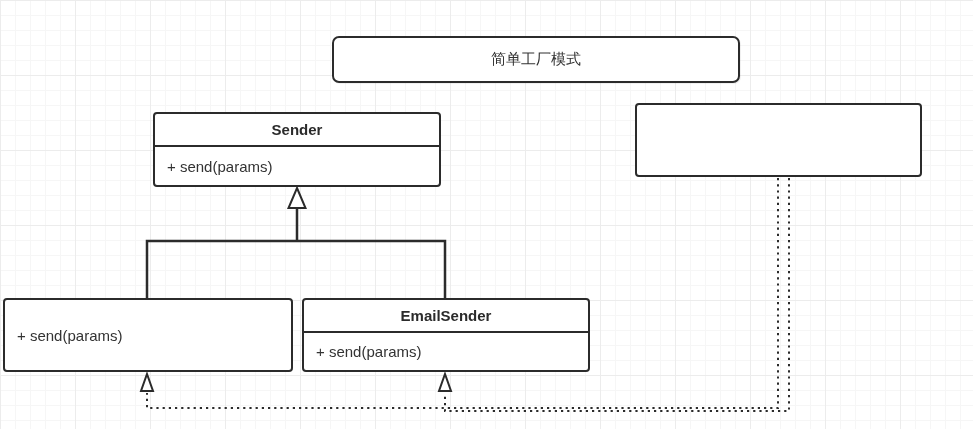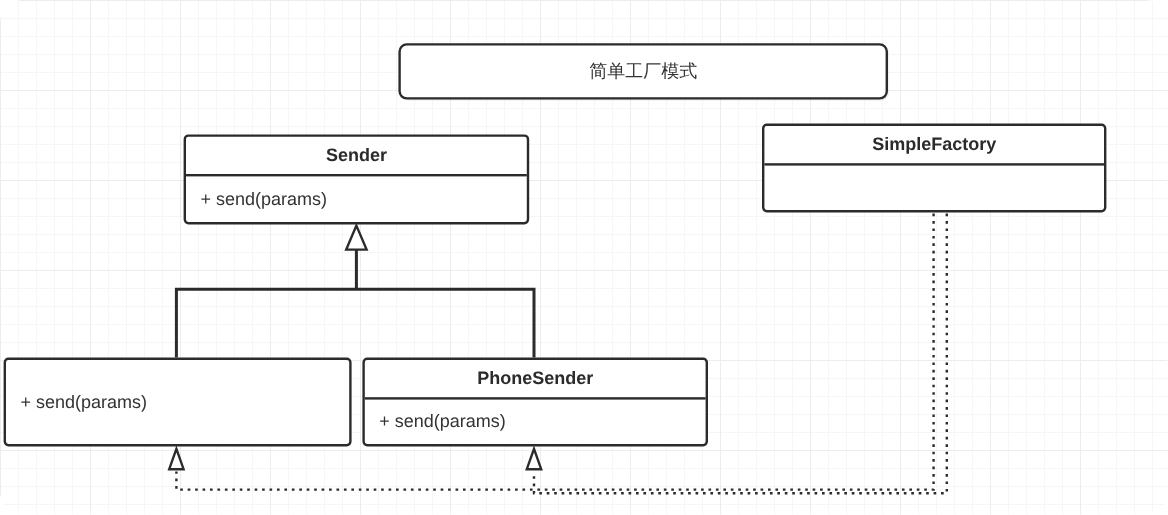--- a/index.html
+++ b/index.html
@@ -12,21 +12,20 @@
     width: 973px;
     height: 429px;
     overflow: hidden;
     background-color: #ffffff;
     background-image:
       linear-gradient(#ececec 1px, transparent 1px),
       linear-gradient(90deg, #ececec 1px, transparent 1px),
       linear-gradient(#f6f6f6 1px, transparent 1px),
       linear-gradient(90deg, #f6f6f6 1px, transparent 1px);
     background-size: 75px 75px, 75px 75px, 15px 15px, 15px 15px;
-    border-radius: 19px;
   }
   .connector-layer {
     position: absolute;
     left: 0;
     top: 0;
     z-index: 1;
   }
   .title-box {
     position: absolute;
     left: 332px;
@@ -104,29 +103,28 @@
   </div>
 
   <div class="class-box" id="box-sender">
     <div class="class-header">Sender</div>
     <div class="class-body">
       <span class="class-member">+ send(params)</span>
     </div>
   </div>
 
   <div class="class-box" id="box-simplefactory">
-    <div class="class-header">SimpleFactory</div>
   </div>
 
   <div class="class-box" id="box-phonesender">
     <div class="class-body">
       <span class="class-member">+ send(params)</span>
     </div>
   </div>
 
   <div class="class-box" id="box-emailsender">
-    <div class="class-header">PhoneSender</div>
+    <div class="class-header">EmailSender</div>
     <div class="class-body">
       <span class="class-member">+ send(params)</span>
     </div>
   </div>
 
 </div>
 
 </body></html>

